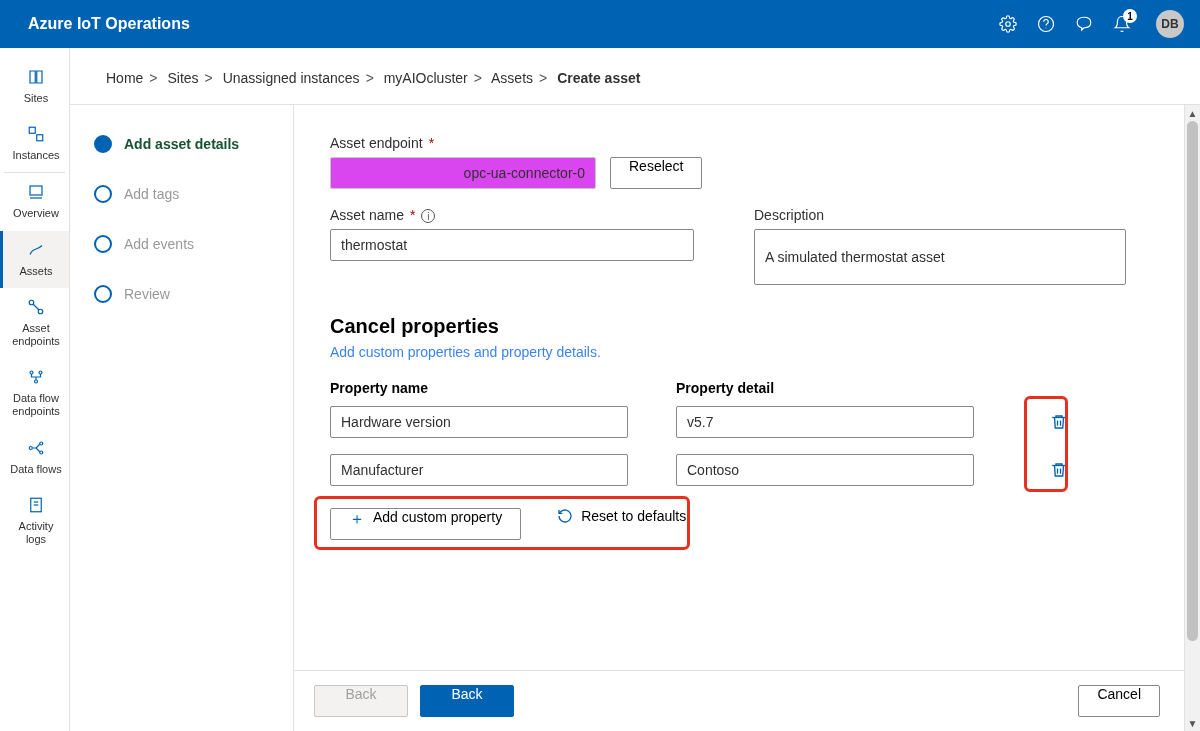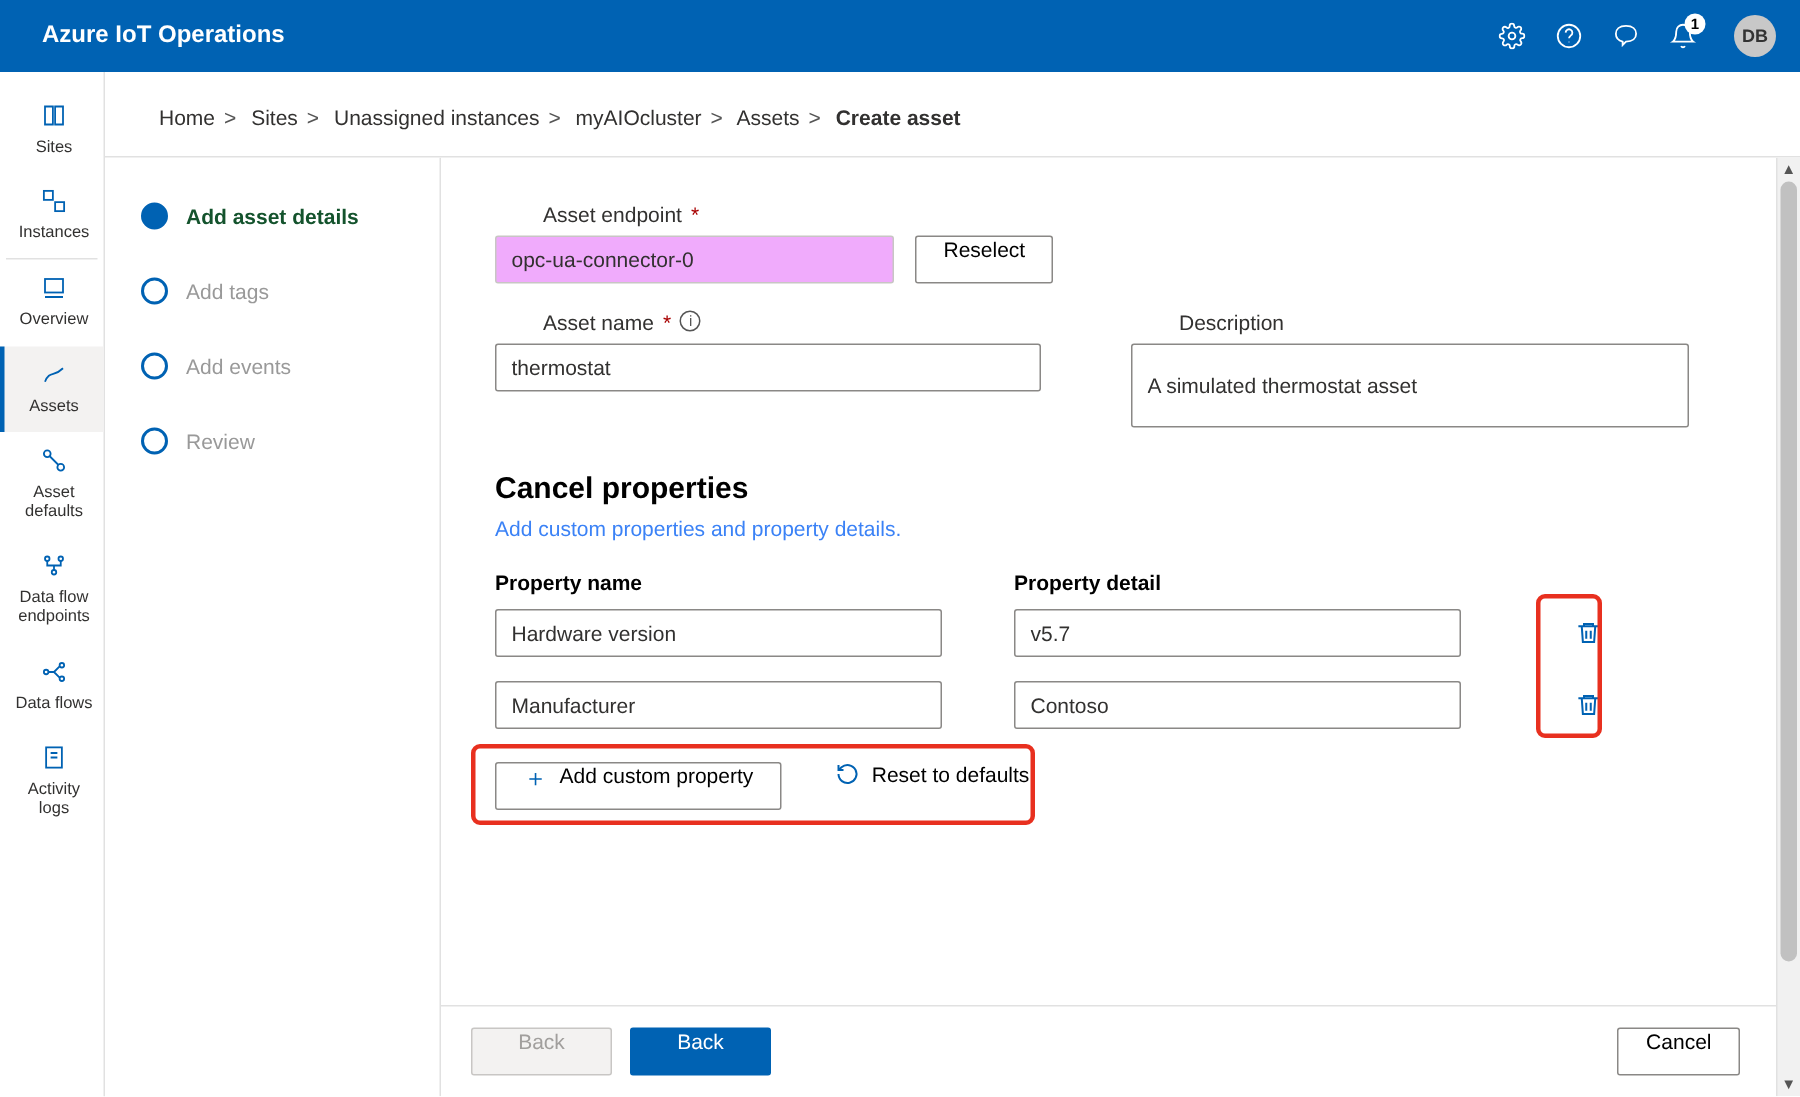--- a/index.html
+++ b/index.html
@@ -31,25 +31,25 @@
   .stepper-col { width:224px; border-right:1px solid #e1e1e1; padding:30px 10px 0 24px; }
   .step { display:flex; align-items:center; margin-bottom:32px; cursor:pointer; }
   .step-dot { width:18px; height:18px; border-radius:50%; border:2px solid #0062b3; margin-right:12px; flex-shrink:0; }
   .step.active .step-dot { background:#0062b3; }
   .step-label { font-size:14px; color:#999; }
   .step.active .step-label { color:#14532d; font-weight:600; }
 
   .form-col-wrap { flex:1; overflow-y:auto; position:relative; }
   .form-col { padding: 30px 40px 20px 36px; }
 
-  .field-label { font-size:14px; color:#323130; margin-bottom:6px; display:flex; align-items:flex-start; gap:6px;margin-left:32px;}
+  .field-label { font-size:14px; color:#323130; margin-bottom:6px; display:flex; align-items:flex-end; gap:6px;}
   .req { color:#a80000; }
   .info-icon { width:14px; height:14px; border:1px solid #555; border-radius:50%; font-size:10px; display:inline-flex; align-items:center; justify-content:center; color:#555;}
   .text-input { width:100%; height:32px; border:1px solid #8a8886; border-radius:2px; padding:0 10px; font-size:14px; color:#323130; background:#fff; }
-  .text-input.readonly { background:#f0abfc; border-color:#c8c6c4; color:#323130;}
+  .text-input.readonly { background:#d946ef; border-color:#c8c6c4; color:#323130;text-align:right;}
   .text-input::placeholder { color:#888; }
   .btn { height:32px; padding:0 18px; border:1px solid #8a8886; background:#fff; border-radius:2px; font-size:14px; cursor:pointer; display:inline-flex; align-items:flex-start; gap:8px; }
   .btn.primary { background:#0062b3; border-color:#0062b3; color:#fff; }
   .btn.disabled { background:#f3f2f1; color:#a19f9d; border-color:#c8c6c4; cursor:default; }
   .btn-plus { color:#0062b3; font-size:16px; font-weight:400;}
   .btn-refresh { color:#0062b3; }
 
   .row-flex { display:flex; gap:14px; }
   .field-block { margin-bottom:18px; }
 
@@ -151,21 +151,21 @@
       <span>Assets</span>
     </div>
     <div class="nav-item">
       <div class="ni-icon">
           <svg width="18" height="18" viewBox="0 0 24 24" fill="none" stroke="#0062b3" stroke-width="1.6">
             <circle cx="6" cy="6" r="3"></circle>
             <circle cx="18" cy="18" r="3"></circle>
             <line x1="8" y1="8" x2="16" y2="16"></line>
           </svg>
         </div>
-      <span>Asset defaults</span>
+      <span>Asset endpoints</span>
     </div>
     <div class="nav-item">
       <div class="ni-icon">
           <svg width="18" height="18" viewBox="0 0 24 24" fill="none" stroke="#0062b3" stroke-width="1.6">
             <circle cx="6" cy="6" r="2"></circle>
             <circle cx="18" cy="6" r="2"></circle>
             <circle cx="12" cy="18" r="2"></circle>
             <path d="M6 8v4h12V8M12 12v4"></path>
           </svg>
         </div>

